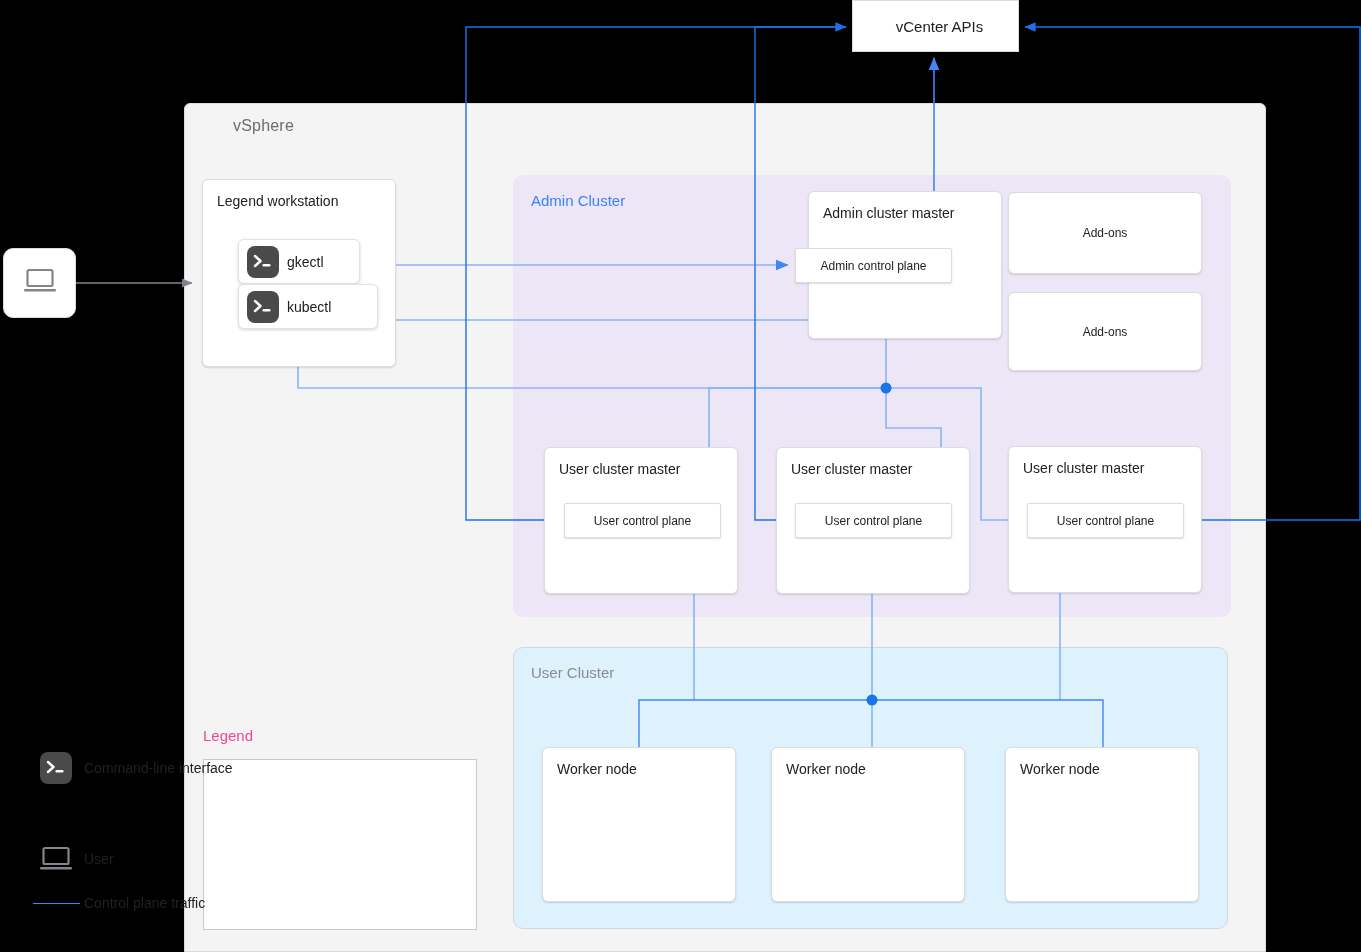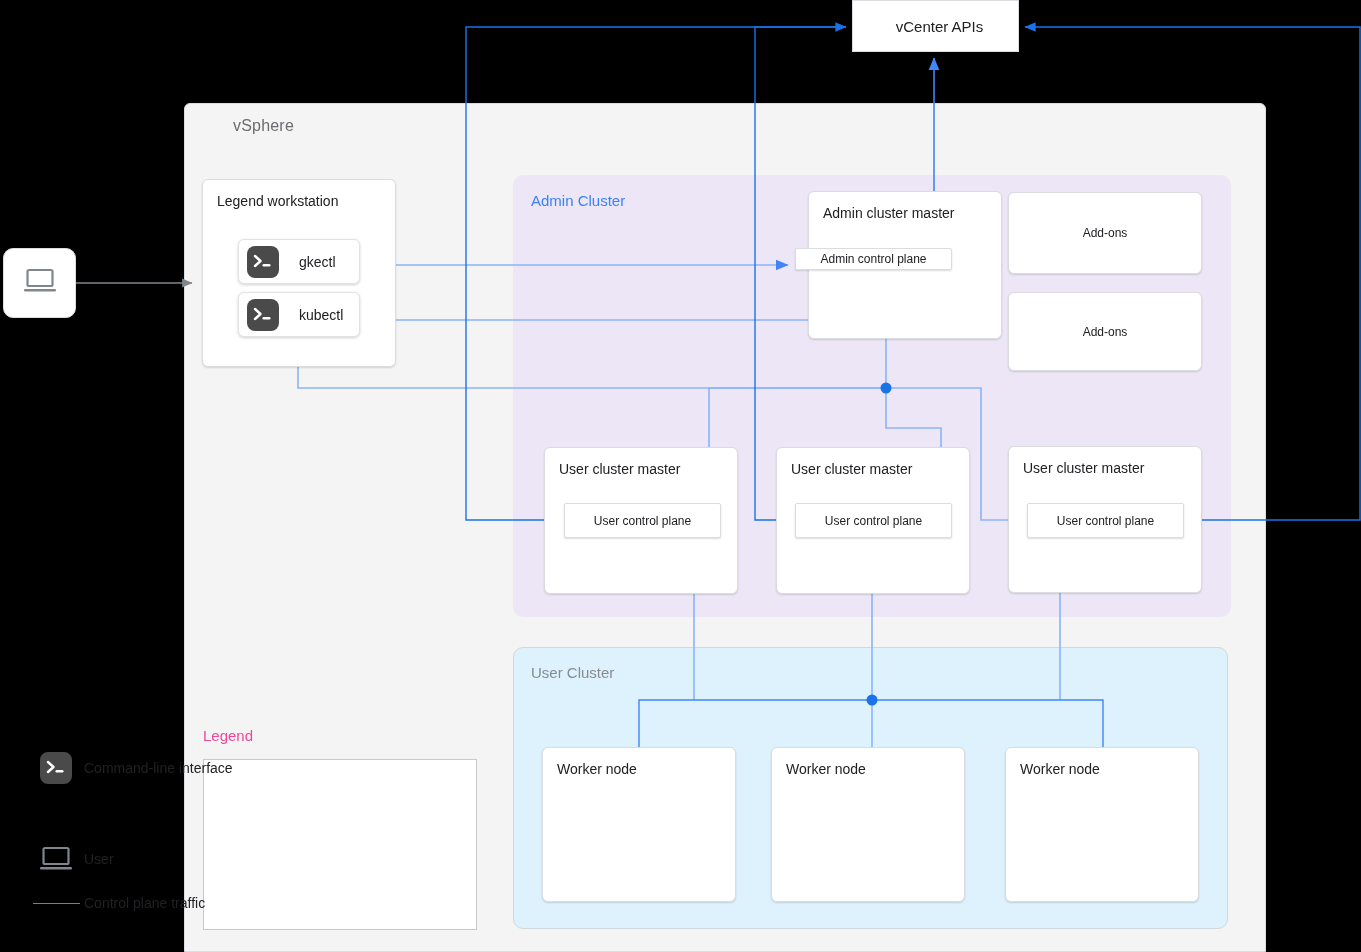--- a/index.html
+++ b/index.html
@@ -131,21 +131,21 @@
     background: #ffffff;
     border: 1px solid #e3e3e6;
     border-radius: 6px;
     box-shadow: 0 1px 3px rgba(0,0,0,.18);
     box-sizing: border-box;
     display: flex;
     align-items: center;
     padding-left: 8px;
   }
   .cli-pill .cli-label {
-    margin-left: 20px;
+    margin-left: 8px;
     font-size: 14px;
     color: #202124;
   }
 
   
   .term {
     width: 32px; height: 32px;
     border-radius: 8px;
     background: #4a4a4a;
     position: relative;
@@ -285,34 +285,34 @@
   <div class="cli-pill" style="left:238px; top:239px; width:122px; height:45px;">
     <span class="term">
       <svg width="32" height="32" viewBox="0 0 32 32" xmlns="http://www.w3.org/2000/svg">
         <path d="M8 10 L13.5 15 L8 20" fill="none" stroke="#ffffff" stroke-width="2.4" stroke-linecap="round" stroke-linejoin="round"></path>
         <rect x="15.5" y="18" width="8" height="2.4" rx="1.2" fill="#ffffff"></rect>
       </svg>
     </span>
     <span class="cli-label">gkectl</span>
   </div>
 
-  <div class="cli-pill" style="left:238px; top:292px; width:122px; height:45px;">
+  <div class="cli-pill" style="left:238px; top:284px; width:140px; height:45px;">
     <span class="term">
       <svg width="32" height="32" viewBox="0 0 32 32" xmlns="http://www.w3.org/2000/svg">
         <path d="M8 10 L13.5 15 L8 20" fill="none" stroke="#ffffff" stroke-width="2.4" stroke-linecap="round" stroke-linejoin="round"></path>
         <rect x="15.5" y="18" width="8" height="2.4" rx="1.2" fill="#ffffff"></rect>
       </svg>
     </span>
     <span class="cli-label">kubectl</span>
   </div>
 
   <div class="card" style="left:808px; top:191px; width:194px; height:148px;">
     <span class="card-title-tl">Admin cluster master</span>
   </div>
-  <div class="card" style="left:795px; top:248px; width:157px; height:22px; border-radius:2px;">
+  <div class="card" style="left:795px; top:248px; width:157px; height:35px; border-radius:2px;">
     <span class="card-title-center">Admin control plane</span>
   </div>
 
   <div class="card" style="left:1008px; top:192px; width:194px; height:82px;">
     <span class="card-title-center">Add-ons</span>
   </div>
   <div class="card" style="left:1008px; top:292px; width:194px; height:79px;">
     <span class="card-title-center">Add-ons</span>
   </div>
 

